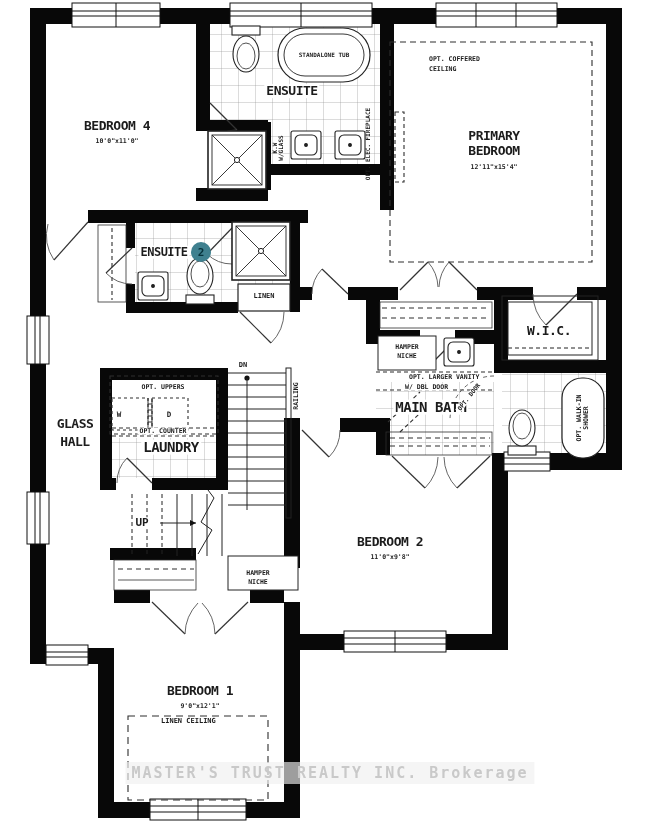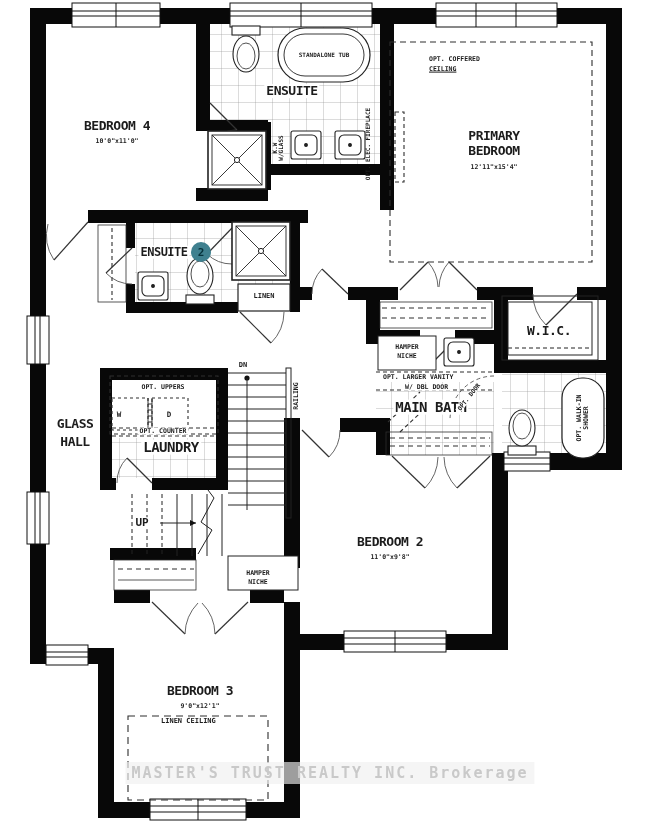--- a/index.html
+++ b/index.html
@@ -351,42 +351,42 @@
   <div class="lbl dims" style="left:117px;top:141px;">10'0"x11'0"</div>
 
   <div class="lbl room bg" style="left:292px;top:91px;">ENSUITE</div>
   <div class="lbl micro" style="left:324px;top:55px;">STANDALONE TUB</div>
 
   <div class="lbl room" style="left:494px;top:136px;">PRIMARY</div>
   <div class="lbl room" style="left:494px;top:151px;">BEDROOM</div>
   <div class="lbl dims" style="left:494px;top:167px;">12'11"x15'4"</div>
 
   <div class="lbl tiny left-align" style="left:401px;top:59px;">OPT. COFFERED</div>
-  <div class="lbl tiny left-align" style="left:401px;top:69px;text-decoration:underline;">CEILING</div>
+  <div class="lbl tiny left-align" style="left:401px;top:69px;">CEILING</div>
 
   <div class="lbl micro rot90" style="left:368px;top:144px;">OPT. ELEC. FIREPLACE</div>
 
   <div class="lbl micro rot90" style="left:278px;top:148px;">
     <span style="display:block;">K.W</span>
     <span style="display:block;">W/GLASS</span>
   </div>
 
   <div class="lbl room bg" style="left:164px;top:252px;font-size:12px;">ENSUITE</div>
   <div id="ens2-circle" style="left:191px;top:242px;background:#3f808f;">
     <span>2</span>
   </div>
 
   <div class="lbl tiny" style="left:264px;top:297px;font-size:7px;">LINEN</div>
 
   <div class="lbl room" style="left:549px;top:331px;">W.I.C.</div>
 
   <div class="lbl tiny" style="left:407px;top:347px;">HAMPER</div>
   <div class="lbl tiny" style="left:407px;top:356px;">NICHE</div>
 
-  <div class="lbl tiny left-align bg" style="left:353px;top:377px;">OPT.  LARGER VANITY</div>
+  <div class="lbl tiny left-align bg" style="left:379px;top:377px;">OPT.  LARGER VANITY</div>
   <div class="lbl tiny left-align bg" style="left:375px;top:387px;">W/ DBL DOOR</div>
 
   <div class="lbl room bg" style="left:431px;top:407px;font-size:14px;">MAIN BATH</div>
 
   <div class="lbl micro rot-door bg" style="left:469px;top:397px;">OPT. DOOR</div>
 
   <div class="lbl micro rot90" style="left:583px;top:418px;font-size:6.5px;">
     <span style="display:block;">OPT. WALK-IN</span>
     <span style="display:block;">SHOWER</span>
   </div>
@@ -403,20 +403,20 @@
   <div class="lbl tiny" style="left:243px;top:366px;font-size:7px;">DN</div>
   <div class="lbl tiny rot90" style="left:296px;top:396px;">RAILING</div>
   <div class="lbl tiny bg" style="left:142px;top:523px;font-size:11px;">UP</div>
 
   <div class="lbl tiny" style="left:258px;top:573px;">HAMPER</div>
   <div class="lbl tiny" style="left:258px;top:582px;">NICHE</div>
 
   <div class="lbl room" style="left:390px;top:542px;">BEDROOM 2</div>
   <div class="lbl dims" style="left:390px;top:557px;">11'0"x9'8"</div>
 
-  <div class="lbl room" style="left:200px;top:691px;">BEDROOM 3</div>
+  <div class="lbl room" style="left:200px;top:691px;">BEDROOM 1</div>
   <div class="lbl dims" style="left:200px;top:706px;">9'0"x12'1"</div>
 
   <div class="lbl tiny left-align bg" style="left:131px;top:722px;font-size:7px;">LINEN CEILING</div>
 
   <div id="watermark" style="left:330px;top:773px;color:#c9c9c9;background:rgba(240,240,240,0.65);">MASTER'S TRUST REALTY INC. Brokerage</div>
 
 </div>
 
 </body></html>

